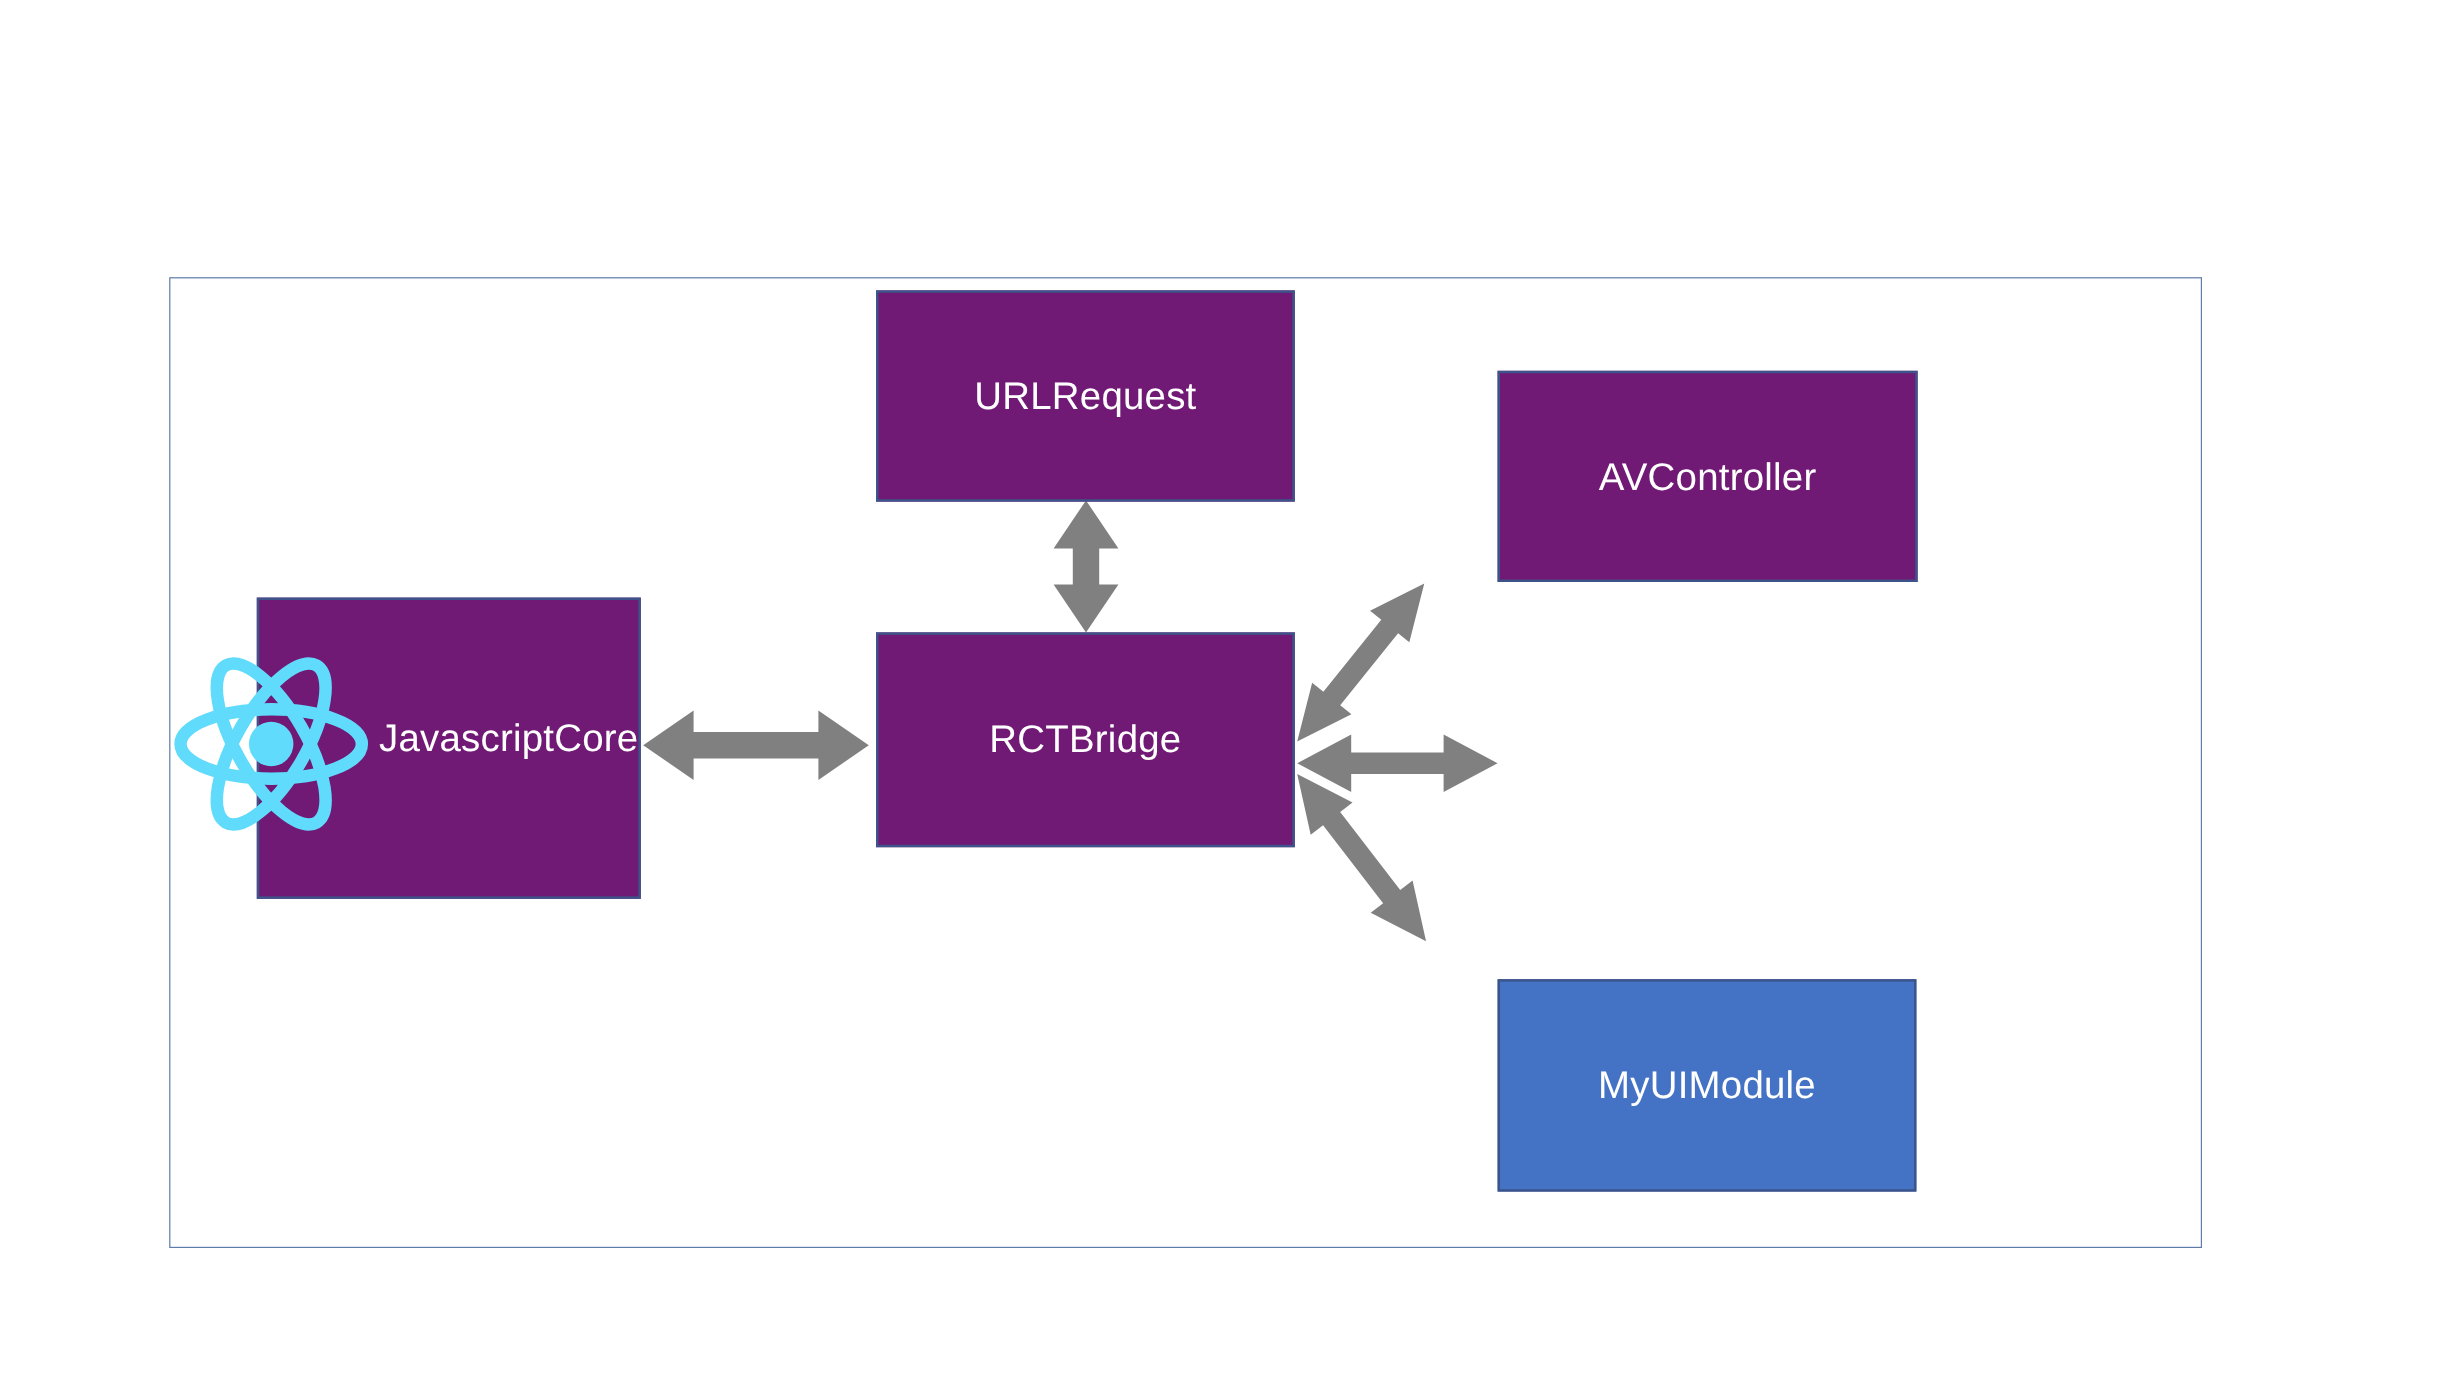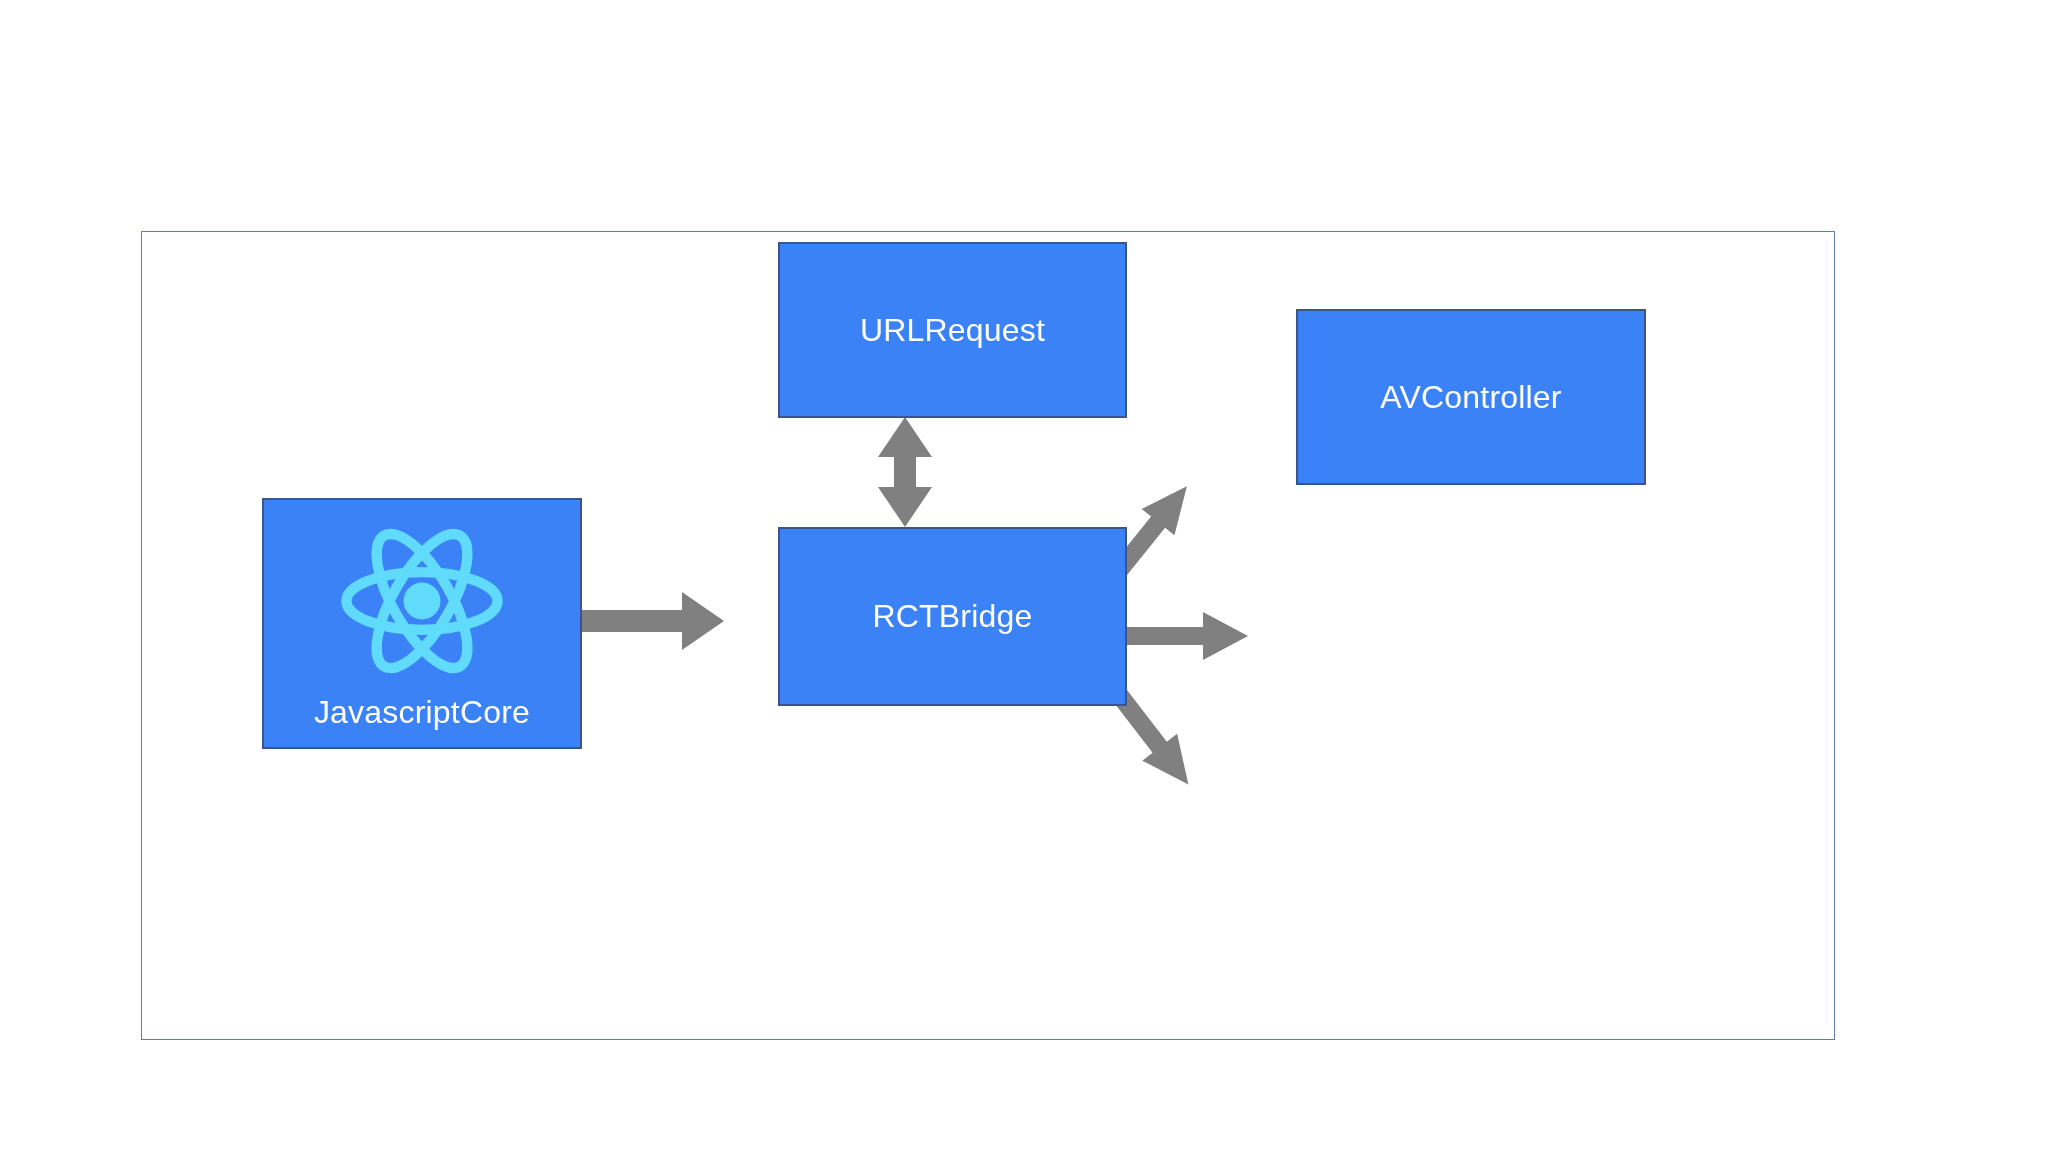--- a/index.html
+++ b/index.html
@@ -56,28 +56,28 @@
     display: flex;
     align-items: center;
     justify-content: center;
     color: #ffffff;
     font-size: 32px;
     font-weight: 400;
     letter-spacing: 0.2px;
     white-space: nowrap;
     user-select: none;
   }
-  .node.gray { background: #3b82f6; margin-left: 48px; }
+  .node.gray { background: #701a75; }
   .node.blue { background: #4472C4; }
 
   .node-label { pointer-events: none; }
 
   
   .node.with-logo {
-    flex-direction: column;
+    flex-direction: row;
     justify-content: flex-end;
     padding-bottom: 16px;
   }
   .node.with-logo .react-logo {
     flex: 1 1 auto;
     display: flex;
     align-items: center;
     justify-content: center;
     width: 100%;
     padding-top: 8px;
@@ -207,14 +207,17 @@
 
   <div class="node gray" id="node-rctbridge">
     <span class="node-label">RCTBridge</span>
   </div>
 
   <div class="node gray" id="node-avcontroller">
     <span class="node-label">AVController</span>
   </div>
 
 
+  <div class="node blue" id="node-myuimodule">
+    <span class="node-label">MyUIModule</span>
+  </div>
 
 </div>
 
 </body></html>

